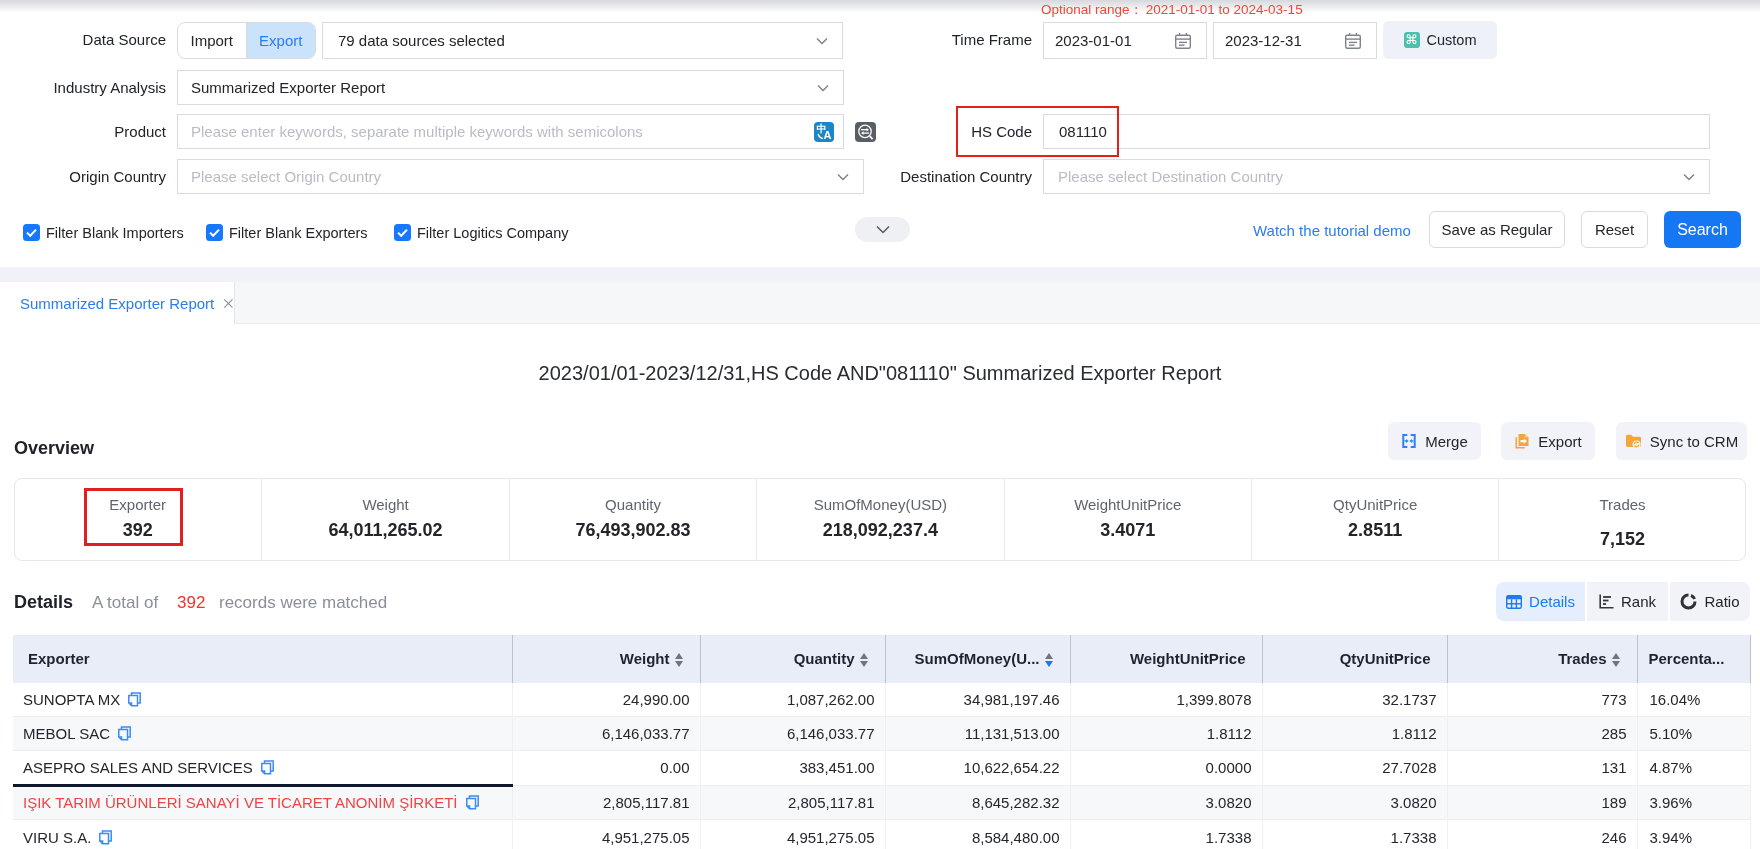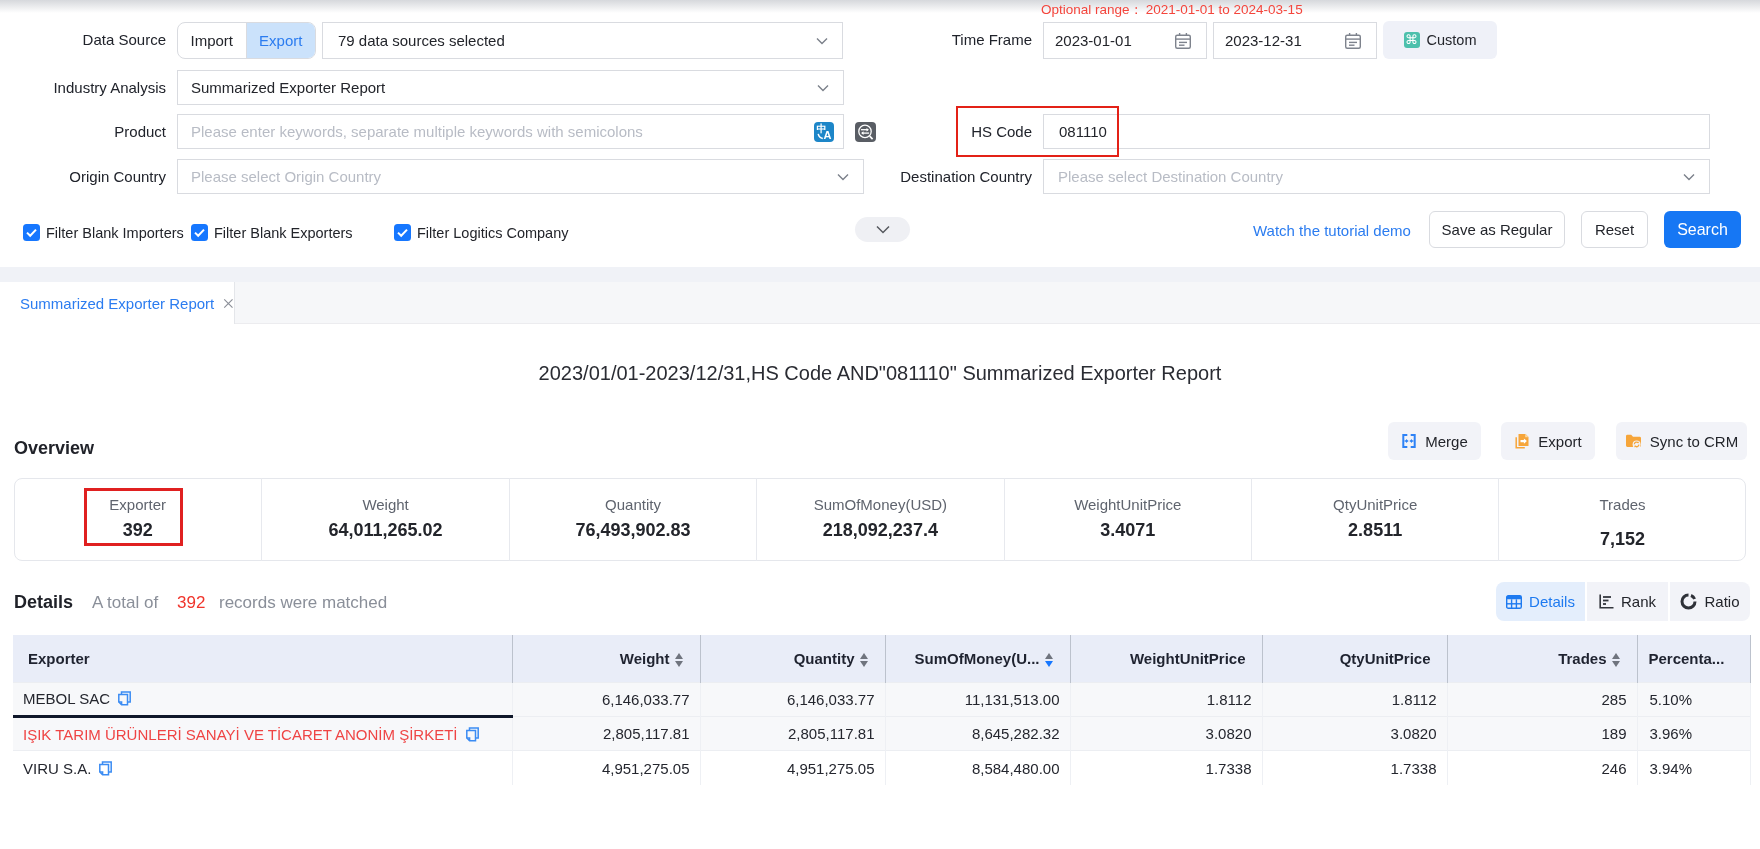--- a/index.html
+++ b/index.html
@@ -119,21 +119,21 @@
     </svg>
 </div>
 
 <div class="abs" style="left:23px;top:224px;display:flex;align-items:center;gap:6px;">
   <svg width="17" height="17" viewBox="0 0 17 17">
       <rect width="17" height="17" rx="3.5" fill="#1677ff"></rect>
       <path d="M4 8.6 L7.2 11.8 L13 5.6" fill="none" stroke="#fff" stroke-width="2"></path>
     </svg>
   <span style="font-size:14.5px;color:#22242a;">Filter Blank Importers</span>
 </div>
-<div class="abs" style="left:191px;top:224px;display:flex;align-items:center;gap:6px;justify-content:center;">
+<div class="abs" style="left:206px;top:224px;display:flex;align-items:center;gap:6px;justify-content:center;">
   <svg width="17" height="17" viewBox="0 0 17 17">
       <rect width="17" height="17" rx="3.5" fill="#1677ff"></rect>
       <path d="M4 8.6 L7.2 11.8 L13 5.6" fill="none" stroke="#fff" stroke-width="2"></path>
     </svg>
   <span style="font-size:14.5px;color:#22242a;">Filter Blank Exporters</span>
 </div>
 <div class="abs" style="left:394px;top:224px;display:flex;align-items:center;gap:6px;">
   <svg width="17" height="17" viewBox="0 0 17 17">
       <rect width="17" height="17" rx="3.5" fill="#1677ff"></rect>
       <path d="M4 8.6 L7.2 11.8 L13 5.6" fill="none" stroke="#fff" stroke-width="2"></path>
@@ -279,34 +279,62 @@
       <tr style="height:47px;background:#e9edf8;">
   <td style="padding-left:15px;font-size:15px;font-weight:bold;color:#1f2330;border-right:1px solid #bcc2cd;">Exporter</td>
   <td style="text-align:right;padding-right:16px;font-size:15px;font-weight:bold;color:#1f2330;border-right:1px solid #bcc2cd;">Weight<span class="sortw"><div class="car cu"></div><div class="car cd"></div></span></td>
   <td style="text-align:right;padding-right:16px;font-size:15px;font-weight:bold;color:#1f2330;border-right:1px solid #bcc2cd;">Quantity<span class="sortw"><div class="car cu"></div><div class="car cd"></div></span></td>
   <td style="text-align:right;padding-right:16px;font-size:15px;font-weight:bold;color:#1f2330;border-right:1px solid #bcc2cd;">SumOfMoney(U...<span class="sortw"><div class="car cu"></div><div class="car cd" style="border-top-color:#1677ff;"></div></span></td>
   <td style="text-align:right;padding-right:16px;font-size:15px;font-weight:bold;color:#1f2330;border-right:1px solid #bcc2cd;">WeightUnitPrice</td>
   <td style="text-align:right;padding-right:16px;font-size:15px;font-weight:bold;color:#1f2330;border-right:1px solid #bcc2cd;">QtyUnitPrice</td>
   <td style="text-align:right;padding-right:16px;font-size:15px;font-weight:bold;color:#1f2330;border-right:1px solid #bcc2cd;">Trades<span class="sortw"><div class="car cu"></div><div class="car cd"></div></span></td>
   <td style="padding-left:11px;font-size:15px;font-weight:bold;color:#1f2330;border-right:1px solid #bcc2cd;">Percenta...</td>
 </tr>
+<tr style="height:34.4px;background:#fff;">
+        <td style="padding-left:10px;font-size:15px;color:#24262e;border-right:1px solid #eef0f4;border-top:1px solid #eceef2;">SUNOPTA MX<svg style="display:inline-block;vertical-align:-2px;margin-left:8px;" width="13" height="15" viewBox="0 0 13 15">
+            <path d="M3.5 3.2 V1 H12.2 V11 H10" fill="none" stroke="#3b8cf3" stroke-width="1.5"></path>
+            <path d="M0.8 3.5 H9.5 V13.8 H3.6 L0.8 11 Z" fill="none" stroke="#3b8cf3" stroke-width="1.5"></path>
+            <path d="M0.8 11 H3.6 V13.8" fill="none" stroke="#3b8cf3" stroke-width="1.5"></path>
+          </svg></td>
+        <td style="text-align:right;padding-right:10px;font-size:15px;color:#24262e;border-right:1px solid #eef0f4;border-top:1px solid #eceef2;">24,990.00</td>
+        <td style="text-align:right;padding-right:10px;font-size:15px;color:#24262e;border-right:1px solid #eef0f4;border-top:1px solid #eceef2;">1,087,262.00</td>
+        <td style="text-align:right;padding-right:10px;font-size:15px;color:#24262e;border-right:1px solid #eef0f4;border-top:1px solid #eceef2;">34,981,197.46</td>
+        <td style="text-align:right;padding-right:10px;font-size:15px;color:#24262e;border-right:1px solid #eef0f4;border-top:1px solid #eceef2;">1,399.8078</td>
+        <td style="text-align:right;padding-right:10px;font-size:15px;color:#24262e;border-right:1px solid #eef0f4;border-top:1px solid #eceef2;">32.1737</td>
+        <td style="text-align:right;padding-right:10px;font-size:15px;color:#24262e;border-right:1px solid #eef0f4;border-top:1px solid #eceef2;">773</td>
+        <td style="padding-left:12px;font-size:15px;color:#24262e;border-top:1px solid #eceef2;border-right:1px solid #eef0f4;">16.04%</td>
+      </tr>
 <tr style="height:34.4px;background:#f7f8fa;">
         <td style="padding-left:10px;font-size:15px;color:#24262e;border-right:1px solid #eef0f4;border-top:1px solid #eceef2;">MEBOL SAC<svg style="display:inline-block;vertical-align:-2px;margin-left:8px;" width="13" height="15" viewBox="0 0 13 15">
             <path d="M3.5 3.2 V1 H12.2 V11 H10" fill="none" stroke="#3b8cf3" stroke-width="1.5"></path>
             <path d="M0.8 3.5 H9.5 V13.8 H3.6 L0.8 11 Z" fill="none" stroke="#3b8cf3" stroke-width="1.5"></path>
             <path d="M0.8 11 H3.6 V13.8" fill="none" stroke="#3b8cf3" stroke-width="1.5"></path>
           </svg></td>
         <td style="text-align:right;padding-right:10px;font-size:15px;color:#24262e;border-right:1px solid #eef0f4;border-top:1px solid #eceef2;">6,146,033.77</td>
         <td style="text-align:right;padding-right:10px;font-size:15px;color:#24262e;border-right:1px solid #eef0f4;border-top:1px solid #eceef2;">6,146,033.77</td>
         <td style="text-align:right;padding-right:10px;font-size:15px;color:#24262e;border-right:1px solid #eef0f4;border-top:1px solid #eceef2;">11,131,513.00</td>
         <td style="text-align:right;padding-right:10px;font-size:15px;color:#24262e;border-right:1px solid #eef0f4;border-top:1px solid #eceef2;">1.8112</td>
         <td style="text-align:right;padding-right:10px;font-size:15px;color:#24262e;border-right:1px solid #eef0f4;border-top:1px solid #eceef2;">1.8112</td>
         <td style="text-align:right;padding-right:10px;font-size:15px;color:#24262e;border-right:1px solid #eef0f4;border-top:1px solid #eceef2;">285</td>
         <td style="padding-left:12px;font-size:15px;color:#24262e;border-top:1px solid #eceef2;border-right:1px solid #eef0f4;">5.10%</td>
       </tr>
+<tr style="height:34.4px;background:#fff;">
+        <td style="padding-left:10px;font-size:15px;color:#24262e;border-right:1px solid #eef0f4;border-top:1px solid #eceef2;">ASEPRO SALES AND SERVICES<svg style="display:inline-block;vertical-align:-2px;margin-left:8px;" width="13" height="15" viewBox="0 0 13 15">
+            <path d="M3.5 3.2 V1 H12.2 V11 H10" fill="none" stroke="#3b8cf3" stroke-width="1.5"></path>
+            <path d="M0.8 3.5 H9.5 V13.8 H3.6 L0.8 11 Z" fill="none" stroke="#3b8cf3" stroke-width="1.5"></path>
+            <path d="M0.8 11 H3.6 V13.8" fill="none" stroke="#3b8cf3" stroke-width="1.5"></path>
+          </svg></td>
+        <td style="text-align:right;padding-right:10px;font-size:15px;color:#24262e;border-right:1px solid #eef0f4;border-top:1px solid #eceef2;">0.00</td>
+        <td style="text-align:right;padding-right:10px;font-size:15px;color:#24262e;border-right:1px solid #eef0f4;border-top:1px solid #eceef2;">383,451.00</td>
+        <td style="text-align:right;padding-right:10px;font-size:15px;color:#24262e;border-right:1px solid #eef0f4;border-top:1px solid #eceef2;">10,622,654.22</td>
+        <td style="text-align:right;padding-right:10px;font-size:15px;color:#24262e;border-right:1px solid #eef0f4;border-top:1px solid #eceef2;">0.0000</td>
+        <td style="text-align:right;padding-right:10px;font-size:15px;color:#24262e;border-right:1px solid #eef0f4;border-top:1px solid #eceef2;">27.7028</td>
+        <td style="text-align:right;padding-right:10px;font-size:15px;color:#24262e;border-right:1px solid #eef0f4;border-top:1px solid #eceef2;">131</td>
+        <td style="padding-left:12px;font-size:15px;color:#24262e;border-top:1px solid #eceef2;border-right:1px solid #eef0f4;">4.87%</td>
+      </tr>
 <tr style="height:34.4px;background:#f7f8fa;">
         <td style="padding-left:10px;font-size:15px;color:#ef4444;border-right:1px solid #eef0f4;border-top:3px solid #0f172a;">IŞIK TARIM ÜRÜNLERİ SANAYİ VE TİCARET ANONİM ŞİRKETİ<svg style="display:inline-block;vertical-align:-2px;margin-left:8px;" width="13" height="15" viewBox="0 0 13 15">
             <path d="M3.5 3.2 V1 H12.2 V11 H10" fill="none" stroke="#3b8cf3" stroke-width="1.5"></path>
             <path d="M0.8 3.5 H9.5 V13.8 H3.6 L0.8 11 Z" fill="none" stroke="#3b8cf3" stroke-width="1.5"></path>
             <path d="M0.8 11 H3.6 V13.8" fill="none" stroke="#3b8cf3" stroke-width="1.5"></path>
           </svg></td>
         <td style="text-align:right;padding-right:10px;font-size:15px;color:#24262e;border-right:1px solid #eef0f4;border-top:1px solid #eceef2;">2,805,117.81</td>
         <td style="text-align:right;padding-right:10px;font-size:15px;color:#24262e;border-right:1px solid #eef0f4;border-top:1px solid #eceef2;">2,805,117.81</td>
         <td style="text-align:right;padding-right:10px;font-size:15px;color:#24262e;border-right:1px solid #eef0f4;border-top:1px solid #eceef2;">8,645,282.32</td>
         <td style="text-align:right;padding-right:10px;font-size:15px;color:#24262e;border-right:1px solid #eef0f4;border-top:1px solid #eceef2;">3.0820</td>

